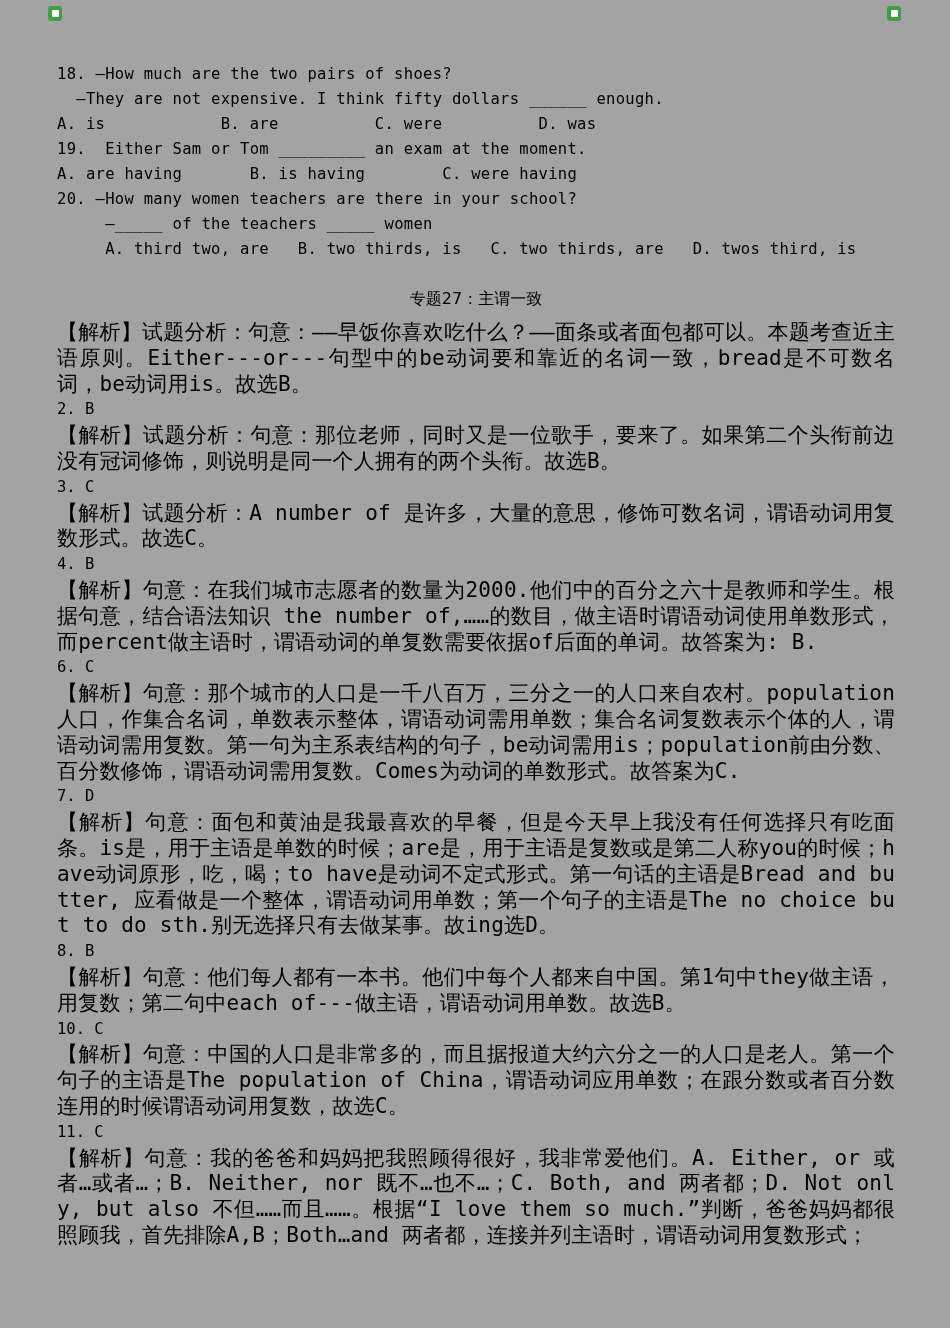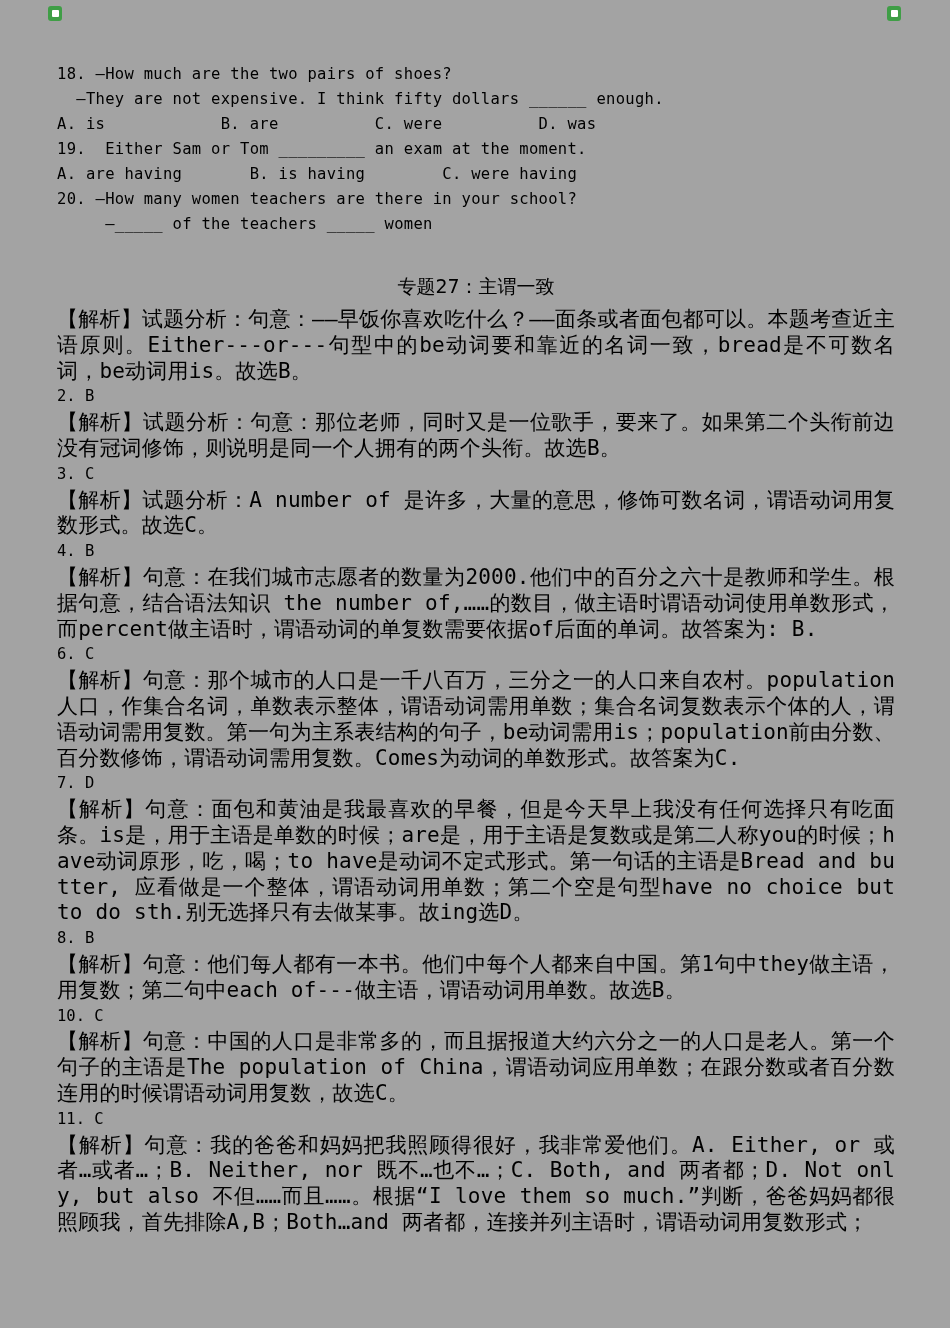--- a/index.html
+++ b/index.html
@@ -35,23 +35,23 @@
   }
   .q-section{margin:0;}
   .q-line{
     white-space:pre-wrap;
     font-size:15.5px;
     line-height:25px;
     letter-spacing:0.3px;
   }
   .doc-title{
     text-align:center;
-    font-size:19px;
+    font-size:16px;
     line-height:26px;
-    margin-top:36px;
+    margin-top:24px;
     margin-bottom:8px;
     font-family:"DejaVu Sans","Liberation Sans",sans-serif;
   }
   .answers{margin-top:2px;}
   .ans-num{
     font-size:15.5px;
     line-height:25.8px;
     white-space:pre-wrap;
   }
   .ans-text{
@@ -76,20 +76,21 @@
     </span>
 
   <div class="q-section">
     <div class="q-line">18. —How much are the two pairs of shoes?</div>
     <div class="q-line">  —They are not expensive. I think fifty dollars ______ enough.</div>
     <div class="q-line">A. is            B. are          C. were          D. was</div>
     <div class="q-line">19.  Either Sam or Tom _________ an exam at the moment.</div>
     <div class="q-line">A. are having       B. is having        C. were having</div>
     <div class="q-line">20. —How many women teachers are there in your school?</div>
     <div class="q-line">     —_____ of the teachers _____ women</div>
+    <div class="q-line">     A. third two, are   B. two thirds, is   C. two thirds, are   D. twos third, is</div>
   </div>
 
   <div class="doc-title">专题27：主谓一致</div>
 
   <div class="answers">
 
     <div class="answer">
       <div class="ans-text">【解析】试题分析：句意：——早饭你喜欢吃什么？——面条或者面包都可以。本题考查近主语原则。Either---or---句型中的be动词要和靠近的名词一致，bread是不可数名词，be动词用is。故选B。</div>
     </div>
 
@@ -109,21 +110,21 @@
     </div>
 
 
     <div class="answer">
       <div class="ans-num">6. C</div>
       <div class="ans-text">【解析】句意：那个城市的人口是一千八百万，三分之一的人口来自农村。population人口，作集合名词，单数表示整体，谓语动词需用单数；集合名词复数表示个体的人，谓语动词需用复数。第一句为主系表结构的句子，be动词需用is；population前由分数、百分数修饰，谓语动词需用复数。Comes为动词的单数形式。故答案为C.</div>
     </div>
 
     <div class="answer">
       <div class="ans-num">7. D</div>
-      <div class="ans-text">【解析】句意：面包和黄油是我最喜欢的早餐，但是今天早上我没有任何选择只有吃面条。is是，用于主语是单数的时候；are是，用于主语是复数或是第二人称you的时候；have动词原形，吃，喝；to have是动词不定式形式。第一句话的主语是Bread and butter, 应看做是一个整体，谓语动词用单数；第二个空是句型have no choice but to do sth.别无选择只有去做某事。故ing选D。</div>
+      <div class="ans-text">【解析】句意：面包和黄油是我最喜欢的早餐，但是今天早上我没有任何选择只有吃面条。is是，用于主语是单数的时候；are是，用于主语是复数或是第二人称you的时候；have动词原形，吃，喝；to have是动词不定式形式。第一句话的主语是Bread and butter, 应看做是一个整体，谓语动词用单数；第一个句子的主语是The no choice but to do sth.别无选择只有去做某事。故ing选D。</div>
     </div>
 
     <div class="answer">
       <div class="ans-num">8. B</div>
       <div class="ans-text">【解析】句意：他们每人都有一本书。他们中每个人都来自中国。第1句中they做主语，用复数；第二句中each of---做主语，谓语动词用单数。故选B。</div>
     </div>
 
 
     <div class="answer">
       <div class="ans-num">10. C</div>

